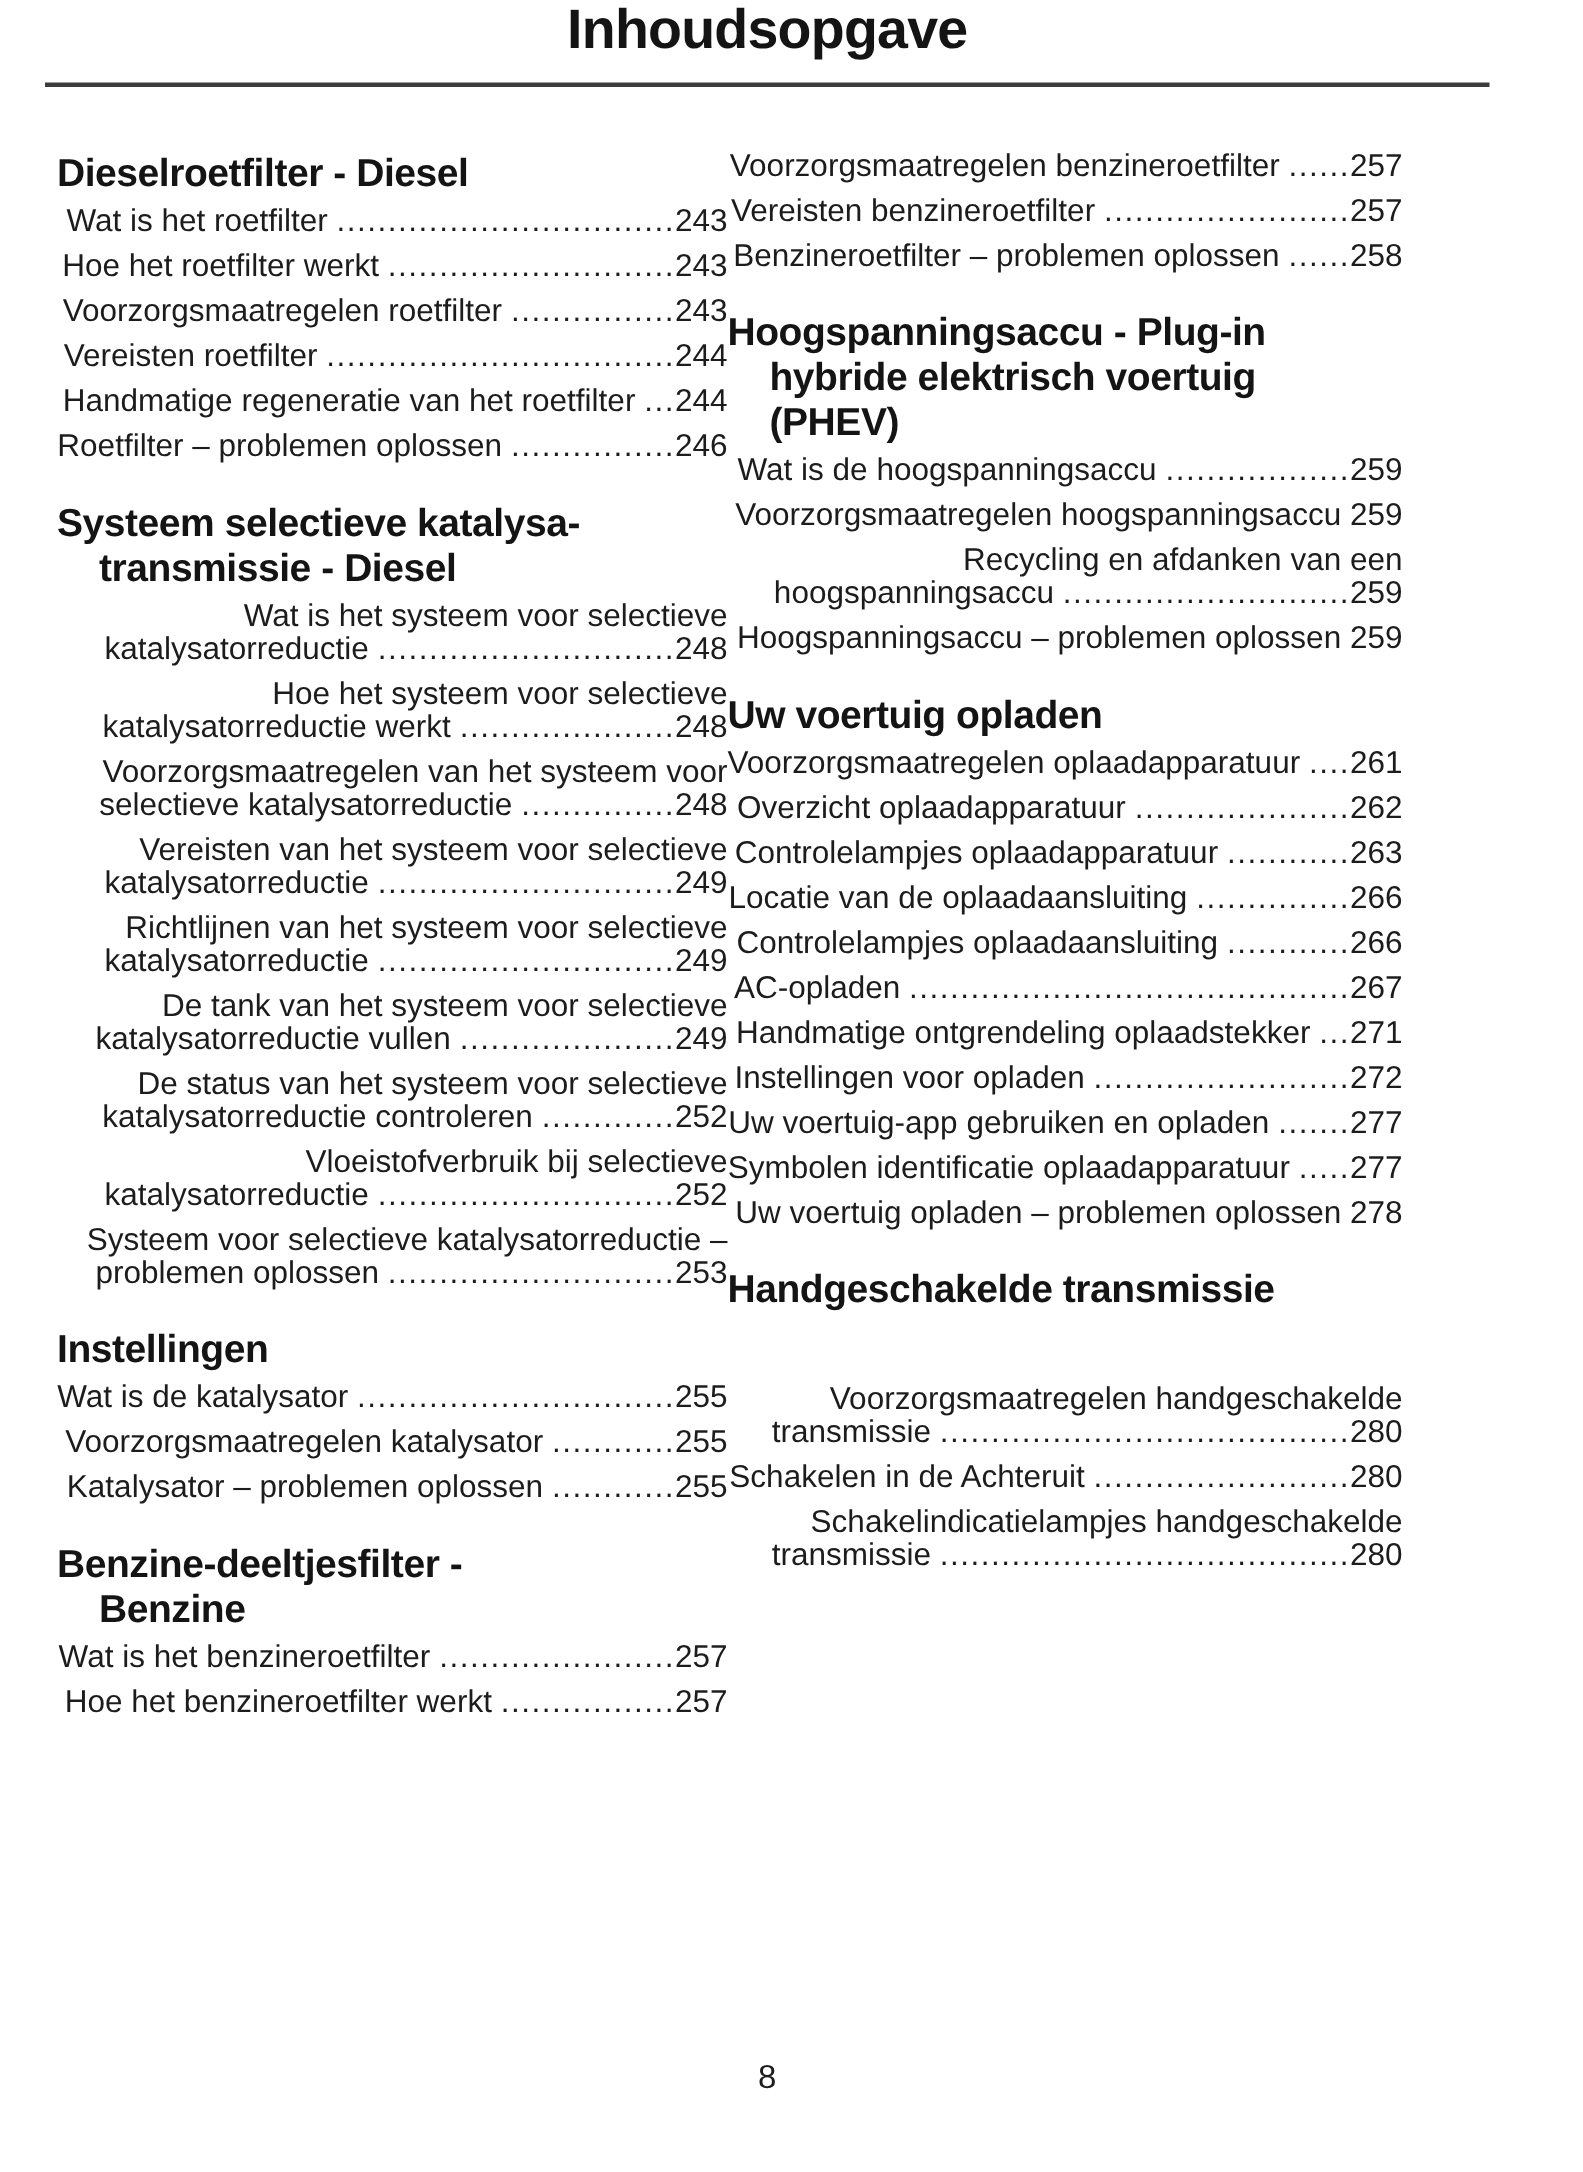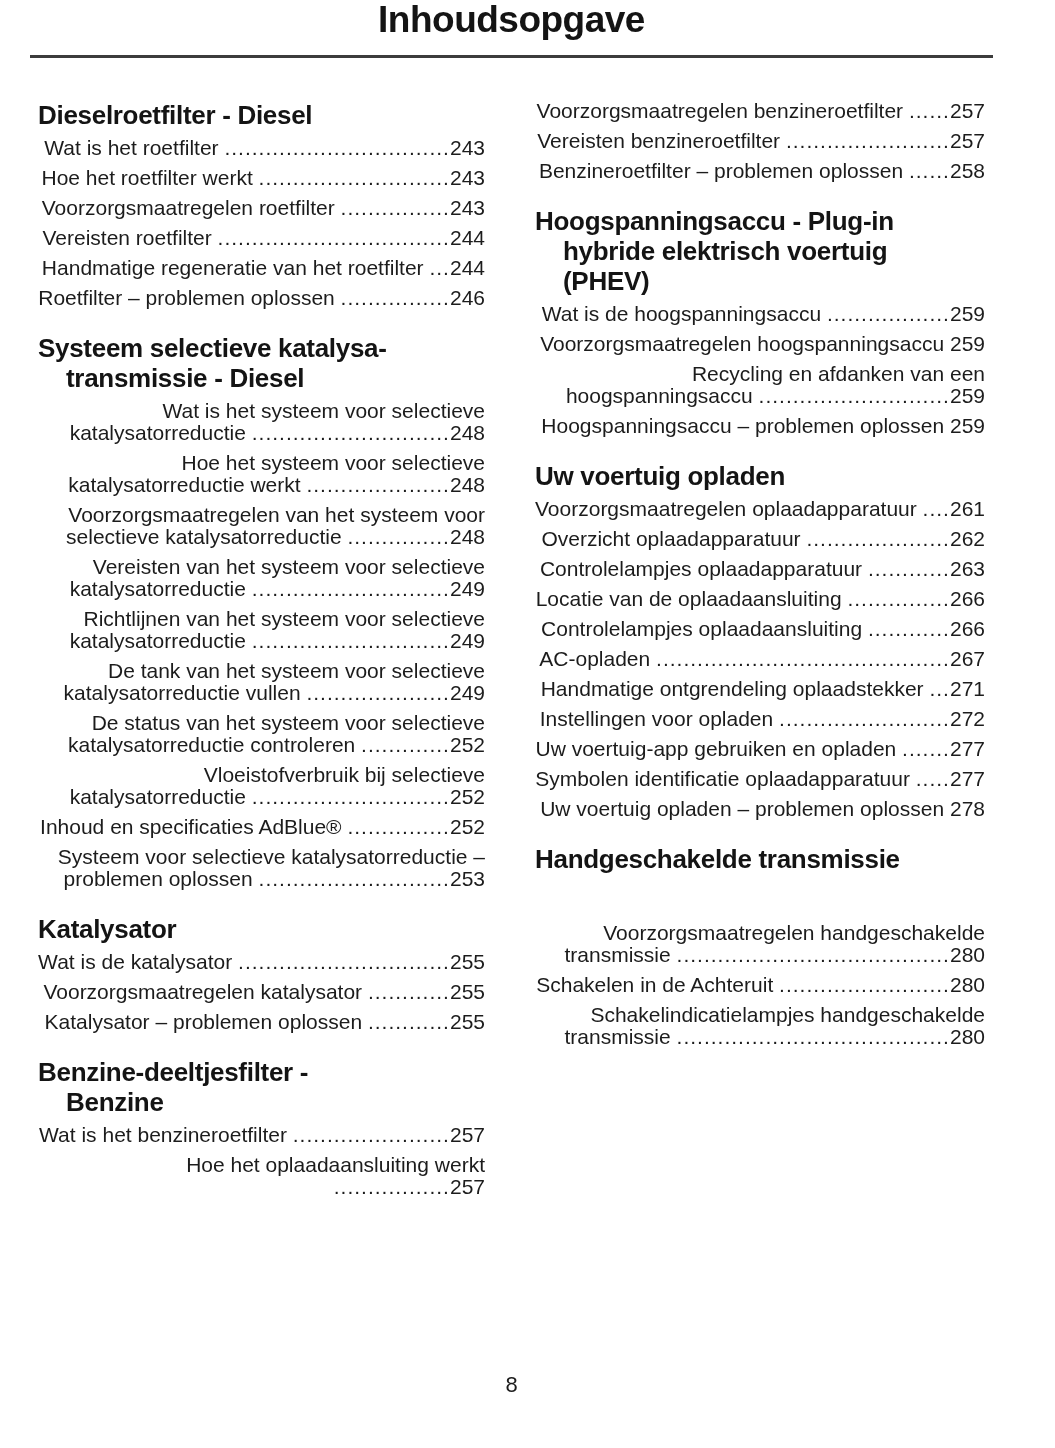--- a/index.html
+++ b/index.html
@@ -26,21 +26,20 @@
   }
   .rule {
     margin-top: 15px;
     height: 0;
     border-bottom: 3px solid #3c3c3c;
   }
   .columns {
     margin-top: 42px;
     padding-left: 8px;
     display: flex;
-    gap: 50px;
   }
   .col { width: 447px; flex: 0 0 auto; }
   .col.col-right { width: 450px; }
   .section { margin-top: 24px; }
   .section.first { margin-top: 0; }
   .heading {
     margin: 0 0 7px 0;
     font-size: 26px;
     line-height: 30px;
     font-weight: 800;
@@ -94,34 +93,33 @@
           <h2 class="heading">Systeem selectieve katalysa-
 transmissie - Diesel</h2>
           <div class="entry"><span class="label">Wat is het systeem voor selectieve katalysatorreductie</span> <span class="dots">.............................</span><span class="pnum">248</span></div>
           <div class="entry"><span class="label">Hoe het systeem voor selectieve katalysatorreductie werkt</span> <span class="dots">.....................</span><span class="pnum">248</span></div>
           <div class="entry"><span class="label">Voorzorgsmaatregelen van het systeem voor selectieve katalysatorreductie</span> <span class="dots">...............</span><span class="pnum">248</span></div>
           <div class="entry"><span class="label">Vereisten van het systeem voor selectieve katalysatorreductie</span> <span class="dots">.............................</span><span class="pnum">249</span></div>
           <div class="entry"><span class="label">Richtlijnen van het systeem voor selectieve katalysatorreductie</span> <span class="dots">.............................</span><span class="pnum">249</span></div>
           <div class="entry"><span class="label">De tank van het systeem voor selectieve katalysatorreductie vullen</span> <span class="dots">.....................</span><span class="pnum">249</span></div>
           <div class="entry"><span class="label">De status van het systeem voor selectieve katalysatorreductie controleren</span> <span class="dots">.............</span><span class="pnum">252</span></div>
           <div class="entry"><span class="label">Vloeistofverbruik bij selectieve katalysatorreductie</span> <span class="dots">.............................</span><span class="pnum">252</span></div>
-          <div class="entry"><span class="label">Inhoud en specificaties AdBlue®</span> <span class="dots">...............</span><span class="pnum">252</span></div>
           <div class="entry"><span class="label">Systeem voor selectieve katalysatorreductie – problemen oplossen</span> <span class="dots">............................</span><span class="pnum">253</span></div>
         </section>
         <section class="section">
-          <h2 class="heading">Katalysator</h2>
+          <h2 class="heading">Instellingen</h2>
           <div class="entry"><span class="label">Wat is de katalysator</span> <span class="dots">...............................</span><span class="pnum">255</span></div>
           <div class="entry"><span class="label">Voorzorgsmaatregelen katalysator</span> <span class="dots">............</span><span class="pnum">255</span></div>
           <div class="entry"><span class="label">Katalysator – problemen oplossen</span> <span class="dots">............</span><span class="pnum">255</span></div>
         </section>
         <section class="section">
           <h2 class="heading">Benzine-deeltjesfilter -
 Benzine</h2>
           <div class="entry"><span class="label">Wat is het benzineroetfilter</span> <span class="dots">.......................</span><span class="pnum">257</span></div>
-          <div class="entry"><span class="label">Hoe het oplaadaansluiting werkt</span> <span class="dots">.................</span><span class="pnum">257</span></div>
+          <div class="entry"><span class="label">Hoe het benzineroetfilter werkt</span> <span class="dots">.................</span><span class="pnum">257</span></div>
         </section>
       </div>
       <div class="col col-right">
         <section class="section first">
           <div class="entry"><span class="label">Voorzorgsmaatregelen benzineroetfilter</span> <span class="dots">......</span><span class="pnum">257</span></div>
           <div class="entry"><span class="label">Vereisten benzineroetfilter</span> <span class="dots">........................</span><span class="pnum">257</span></div>
           <div class="entry"><span class="label">Benzineroetfilter – problemen oplossen</span> <span class="dots">......</span><span class="pnum">258</span></div>
         </section>
         <section class="section">
           <h2 class="heading">Hoogspanningsaccu - Plug-in

